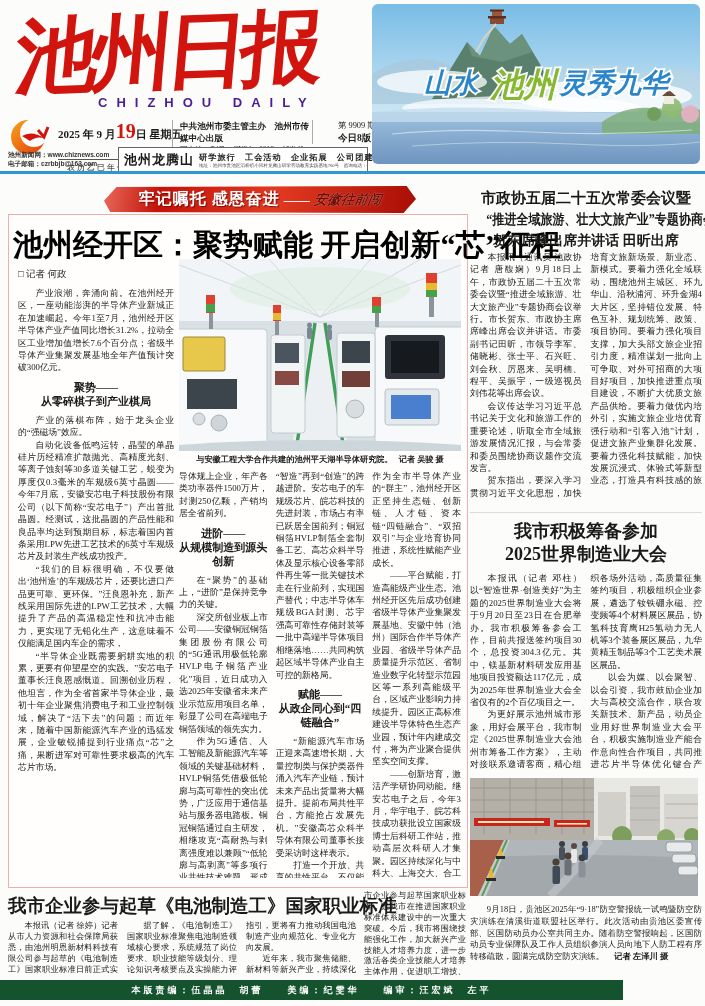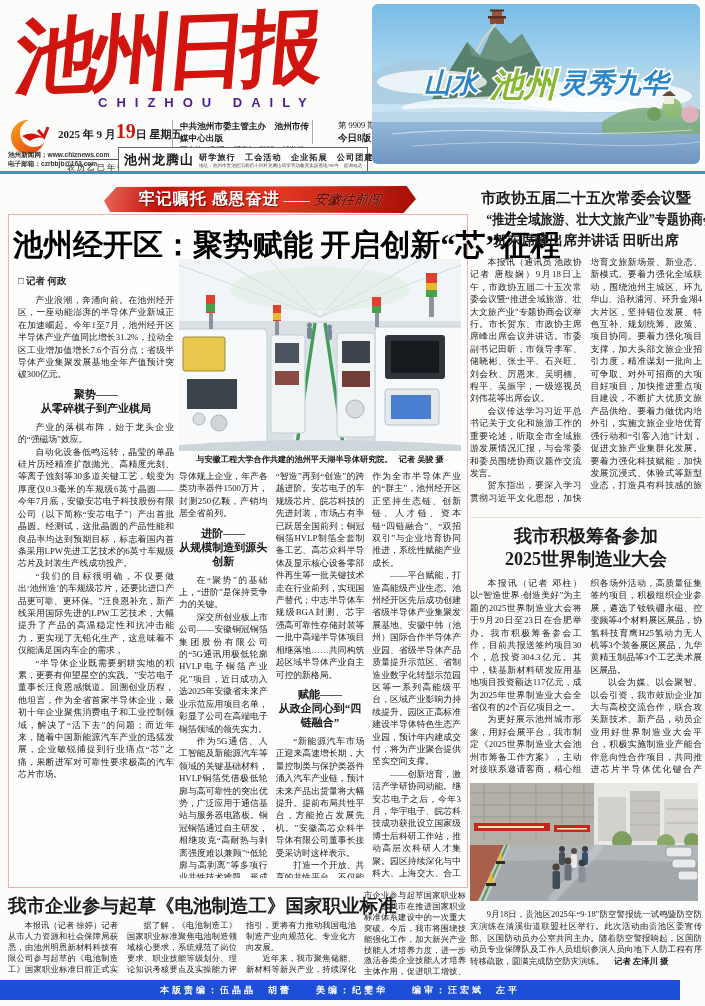--- a/index.html
+++ b/index.html
@@ -40,53 +40,53 @@
   .banner-main{color:#fff;font-weight:900;font-size:16px;letter-spacing:1px;white-space:nowrap;
       text-shadow:1px 1px 1px #7a0b04;}
   .banner-dash{color:#fff;font-weight:bold;font-size:13px;}
   .banner-callig{color:#6e0b04;font-weight:900;font-style:italic;font-size:13.5px;transform:skewX(-10deg);
       white-space:nowrap;text-shadow:0 0 1px #ffb4a8;}
   
   .mainframe{position:absolute;left:8px;top:214px;width:458px;height:672px;border:1px solid #eeb0ac;background:#fffefd;}
   .ma-headline{position:absolute;left:4px;top:10px;width:450px;text-align:center;font-size:30px;
       font-weight:900;letter-spacing:0px;color:#000;white-space:nowrap;}
   .ma-col1{position:absolute;left:9px;top:52px;width:156px;height:612px;overflow:hidden;}
-  .byline{font-size:9.5px;font-weight:bold;margin:8px 0 6px 0;color:#222;}
+  .byline{font-size:9.5px;font-weight:normal;margin:1px 0 6px 0;color:#222;}
   .para{margin:0;text-indent:2em;text-align:justify;font-size:8.8px;line-height:12.4px;}
   .para.noind{text-indent:0;}
   .subhead{text-align:center;font-weight:900;font-size:11px;line-height:14px;margin:6px 0;}
   .photo1{position:absolute;left:170px;top:44px;width:282px;height:192px;}
   .caption1{position:absolute;left:170px;top:239px;width:282px;text-align:center;font-size:8.2px;
       font-weight:bold;color:#222;white-space:nowrap;}
   .caption1 .credit{margin-left:6px;}
   .ma-cols{position:absolute;left:170px;top:255px;width:282px;height:408px;display:flex;gap:8px;overflow:hidden;}
   .ma-cols .mcol{flex:1;min-width:0;overflow:hidden;}
   
   .rightcol{position:absolute;left:470px;top:188px;width:232px;}
   .r1h1{font-size:15px;font-weight:900;text-align:center;line-height:21px;white-space:nowrap;}
   .r1h2{font-size:14px;font-weight:900;text-align:center;line-height:21px;white-space:nowrap;transform:scaleX(0.86);}
   .r1h3{font-size:14px;font-weight:900;text-align:center;line-height:21px;white-space:nowrap;}
-  .r1body{margin-top:5px;height:254px;column-count:2;column-gap:9px;overflow:hidden;}
+  .r1body{height:254px;column-count:2;column-gap:9px;overflow:hidden;}
   .r2{margin-top:7px;border-top:1px solid #e0dcd8;padding-top:7px;}
   .r2h{font-size:18px;font-weight:900;text-align:center;line-height:23px;white-space:nowrap;}
   .r2body{margin-top:6px;height:199px;column-count:2;column-gap:9px;overflow:hidden;}
   .photo2{margin-top:7px;width:228px;height:118px;}
   .caption2{margin-top:4px;font-size:8.4px;line-height:11.8px;text-align:justify;text-indent:2em;}
   .caption2 .credit{font-weight:bold;margin-left:10px;white-space:nowrap;}
   
   .bottomart{position:absolute;left:8px;top:891px;width:458px;height:85px;}
   .ba-head{position:absolute;left:0;top:2px;width:348px;text-align:center;font-size:18.5px;
       font-weight:900;white-space:nowrap;}
   .ba-cols{position:absolute;left:0;top:30px;width:348px;height:55px;display:flex;gap:9px;overflow:hidden;}
   .ba-cols .bcol{flex:1;min-width:0;overflow:hidden;}
   .ba-col4{position:absolute;left:356px;top:0;width:102px;height:85px;overflow:hidden;}
   .bpara{margin:0;text-indent:2em;text-align:justify;font-size:8.2px;line-height:10.9px;}
   .bpara.noind{text-indent:0;}
   
-  .bluebar{position:absolute;left:0;top:980px;width:680px;height:20px;background:#1d4ed8;
+  .bluebar{position:absolute;left:0;top:980px;width:623px;height:20px;background:#14532d;
       display:flex;align-items:center;justify-content:center;}
   .bluebar span{color:#fff;font-size:9px;font-weight:bold;letter-spacing:3px;font-family:"Liberation Sans",sans-serif;}
 </style>
 </head>
 <body>
 
 <div id="page">
 
   <div class="mast-title">池州日报</div>
   <div class="mast-en">CHIZHOU DAILY</div>

